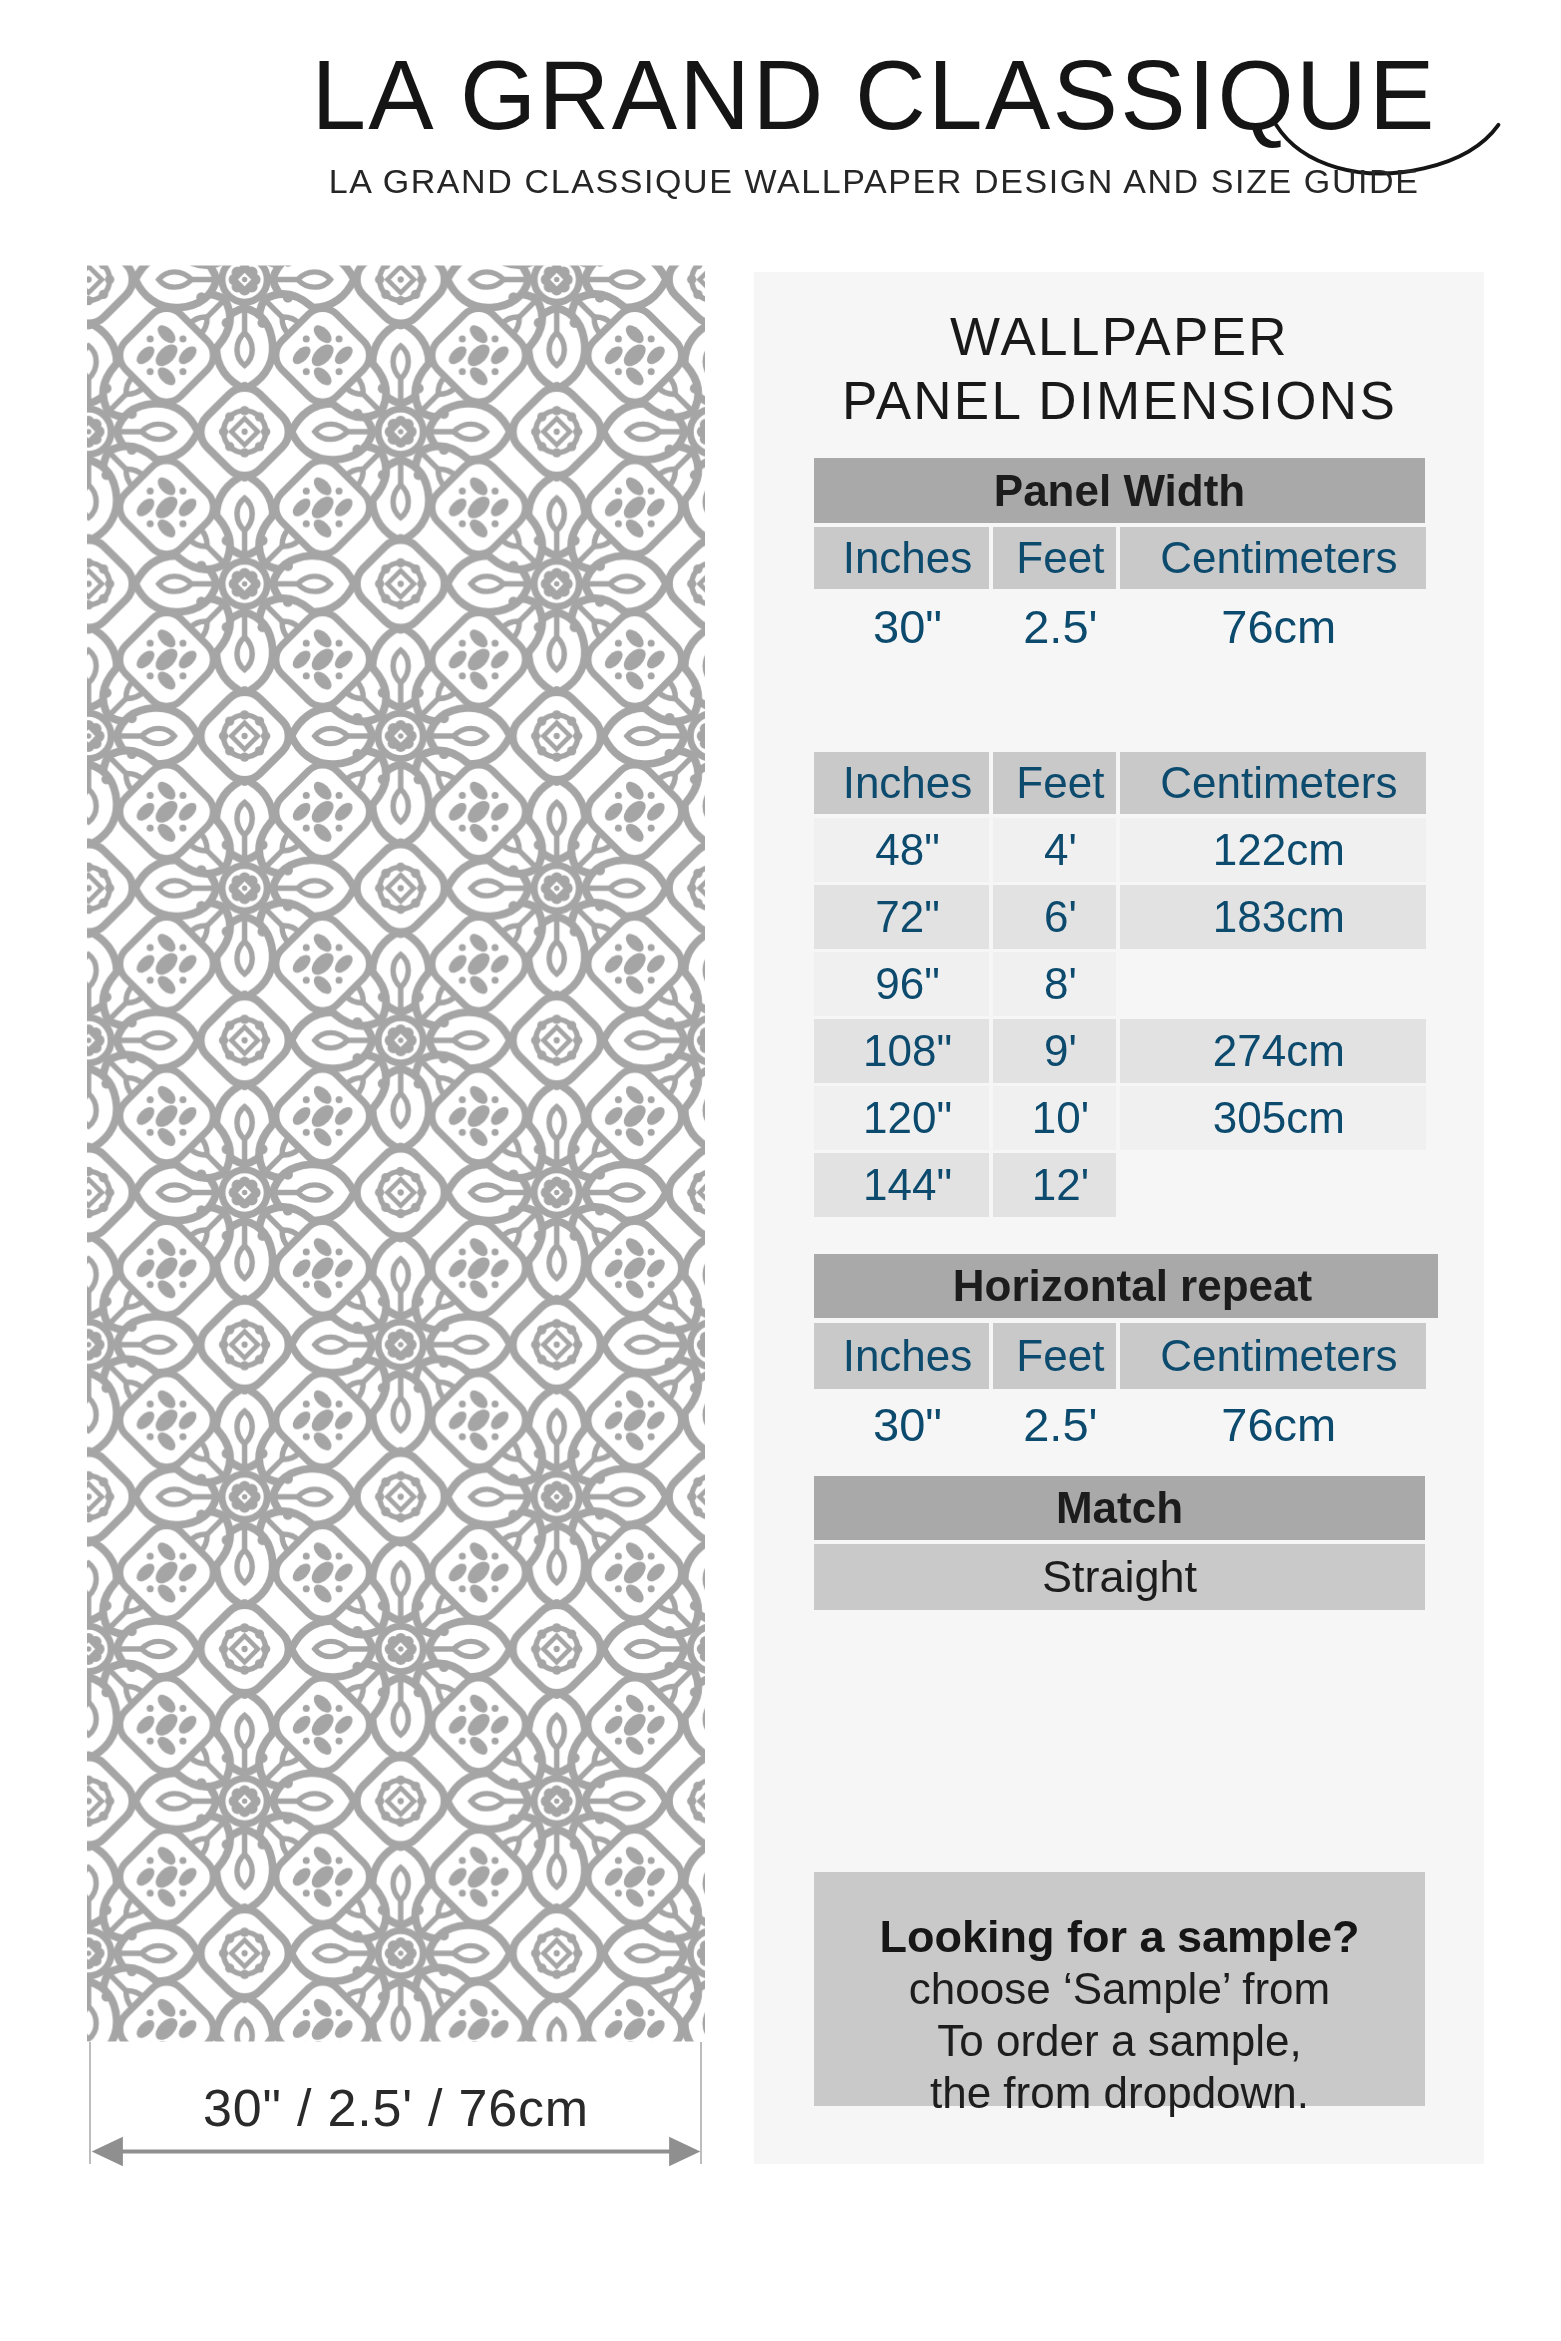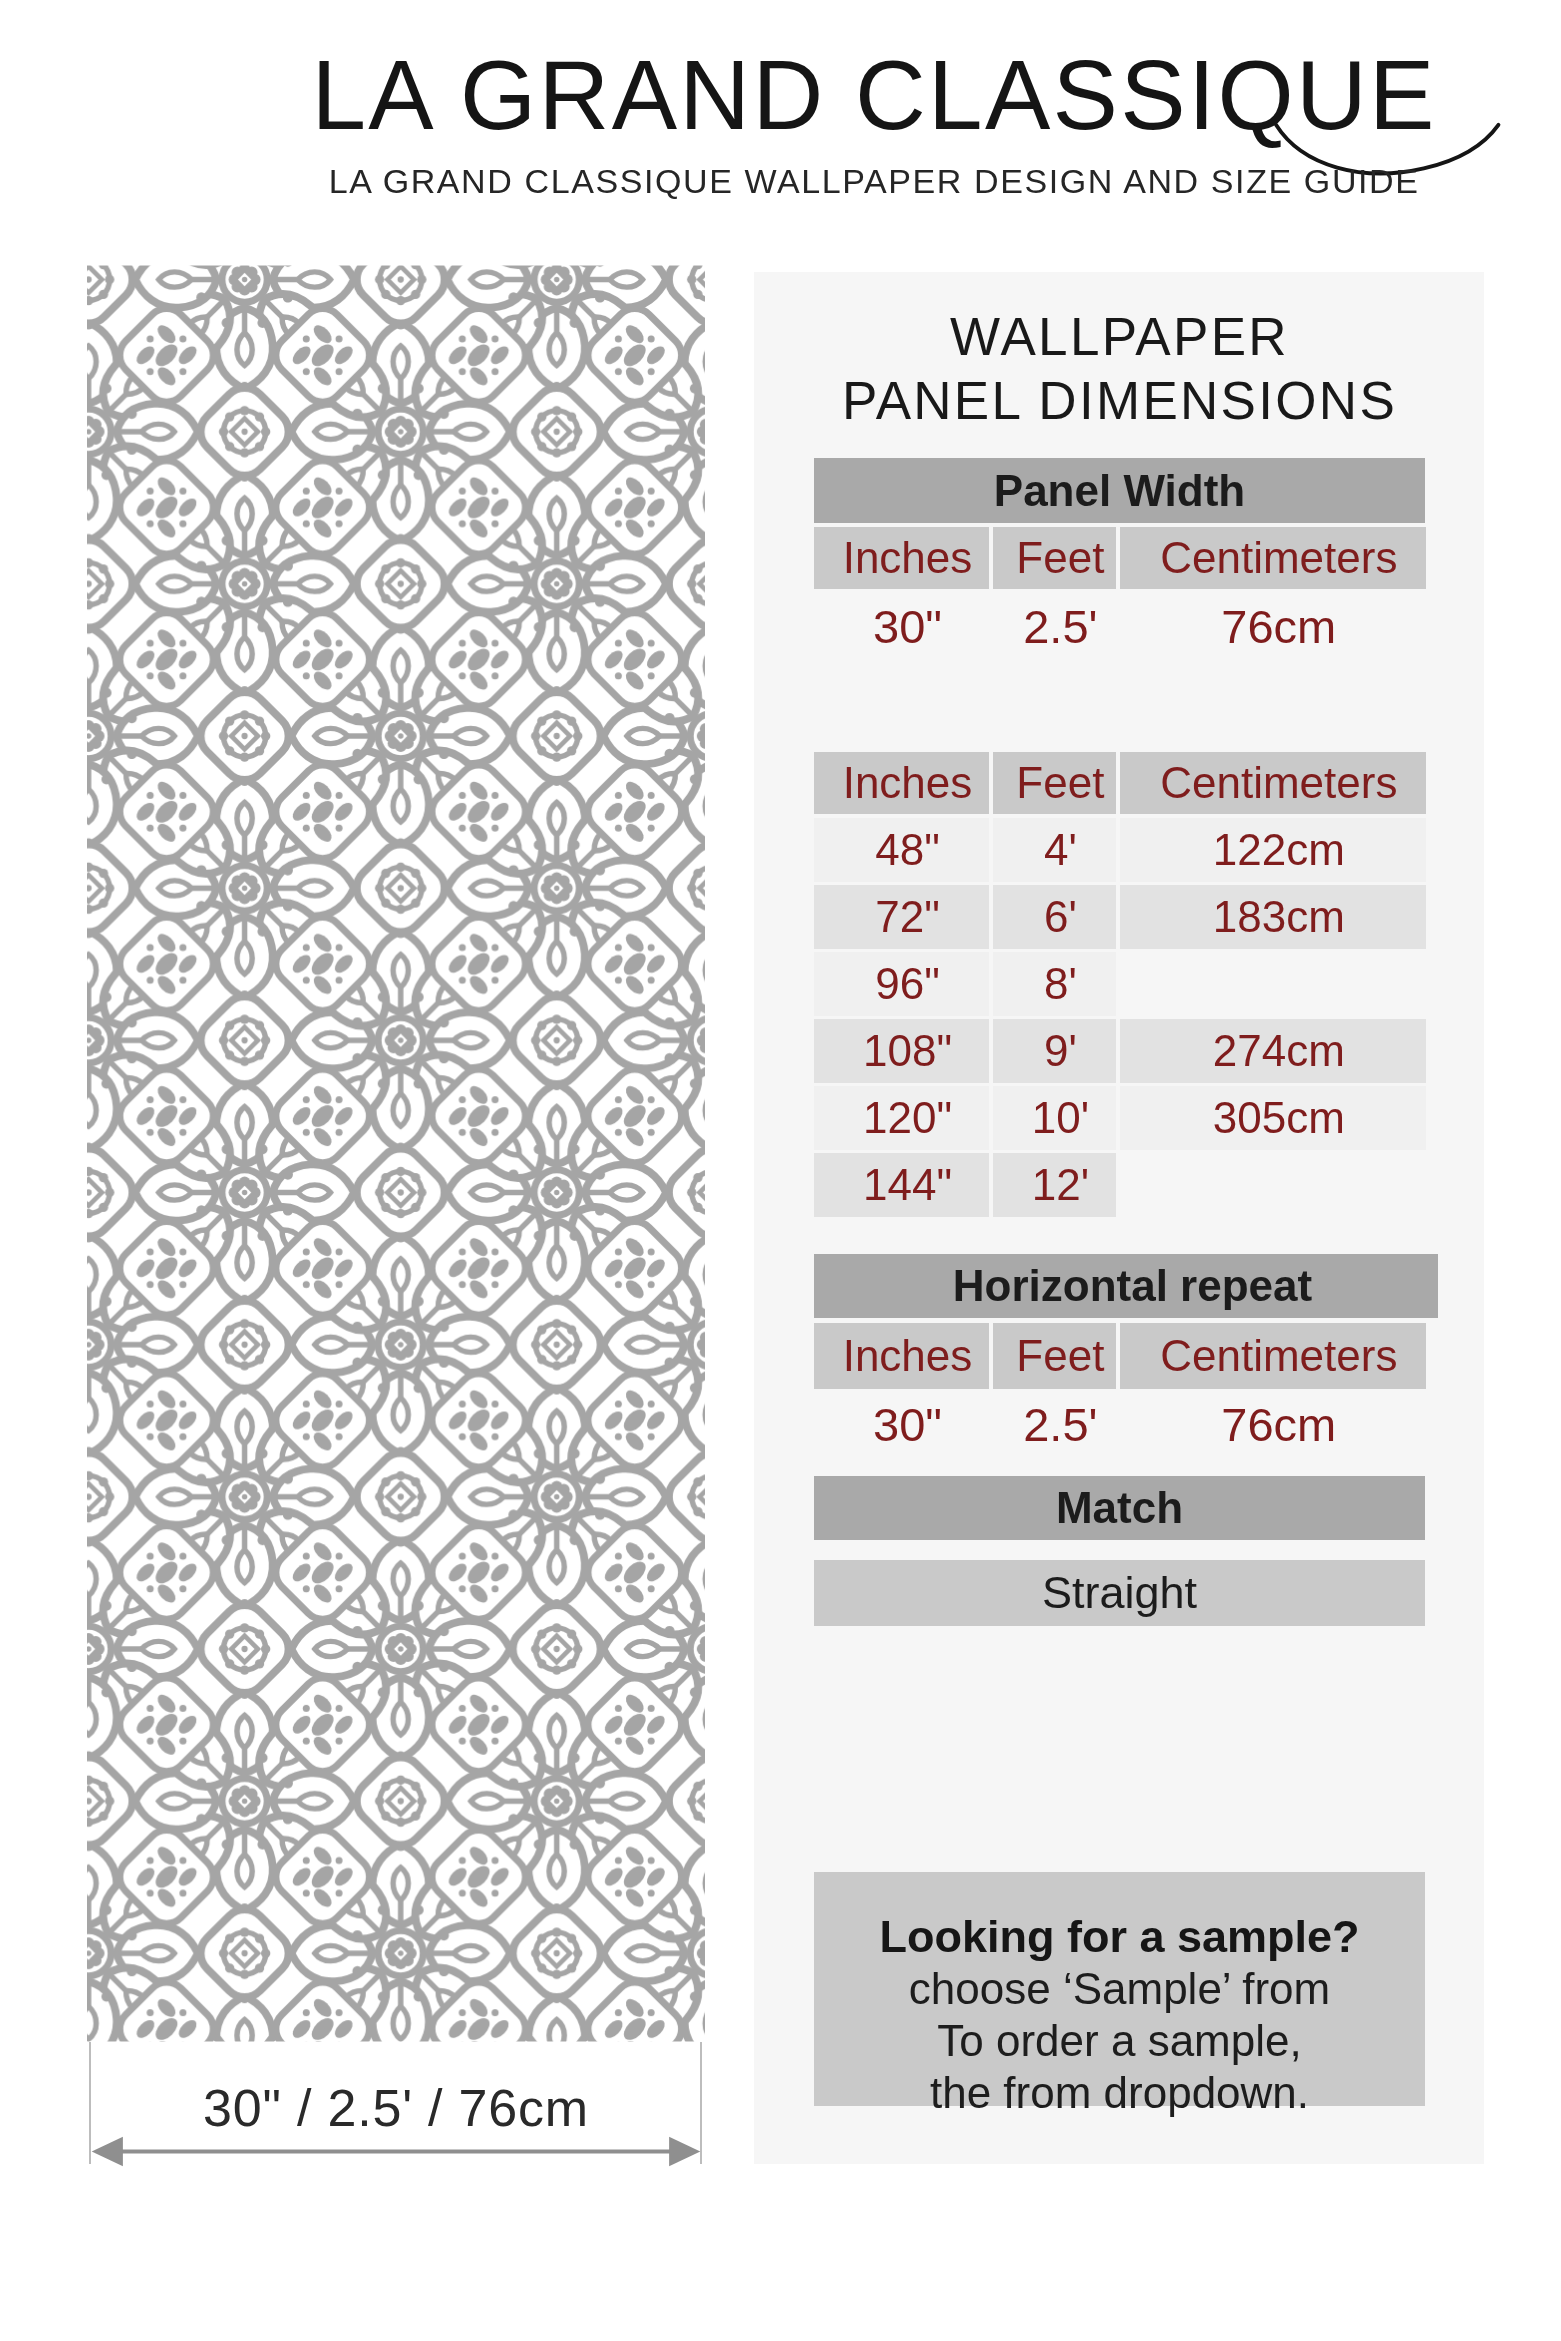--- a/index.html
+++ b/index.html
@@ -21,27 +21,27 @@
   .arrow-wrap{position:absolute;left:87px;top:2128px;width:618px;height:47px;}
 
   
   .panel{position:absolute;left:754px;top:272px;width:730px;height:1892px;background:#f6f6f6;}
   .panel-heading{position:absolute;left:60px;top:33px;width:611px;text-align:center;
                  font-size:53px;line-height:64px;letter-spacing:2.3px;color:#191919;}
   .band{position:absolute;left:60px;width:611px;display:flex;align-items:center;justify-content:center;
         background:#a9a9a9;font-weight:700;font-size:44px;color:#1c1c1c;}
   .gridrow{position:absolute;left:60px;width:611px;display:grid;
            grid-template-columns:175px 123px 306px;column-gap:3.9px;}
-  .cell{display:flex;align-items:center;justify-content:center;font-size:44px;color:#7f1d1d;padding-left:12px;}
+  .cell{display:flex;align-items:center;justify-content:center;font-size:44px;color:#0c4a6e;padding-left:12px;}
   .colhead .cell{background:#c9c9c9;}
   .row-light .cell{background:#f0f0f0;}
   .row-dark  .cell{background:#e2e2e2;}
   .vals .cell{background:transparent;font-size:47px;}
   .match-val{position:absolute;left:60px;width:611px;display:flex;align-items:center;justify-content:center;
-             background:#c9c9c9;font-size:45px;margin-top:16px;}
+             background:#c9c9c9;font-size:45px;}
   .sample{position:absolute;left:60px;top:1600px;width:611px;height:234px;background:#c9c9c9;
           text-align:center;box-sizing:border-box;padding-top:38px;}
   .sample-title{font-size:45px;font-weight:700;line-height:53px;color:#161616;}
   .sample-line{font-size:44px;line-height:52px;color:#1d1d1d;}
 
   
   #pw-head{top:186px;height:65px;}  #pw-cols{top:255px;height:62px;} #pw-cols .cell{height:62px;} 
   #pw-vals{top:321px;height:66px;}  #pw-vals .cell{height:66px;}
   #pho-head{top:413px;height:64px;} #pho-cols{top:480px;height:62px;} #pho-cols .cell{height:62px;}
   .pho-row{height:64px;} .pho-row .cell{height:64px;}

